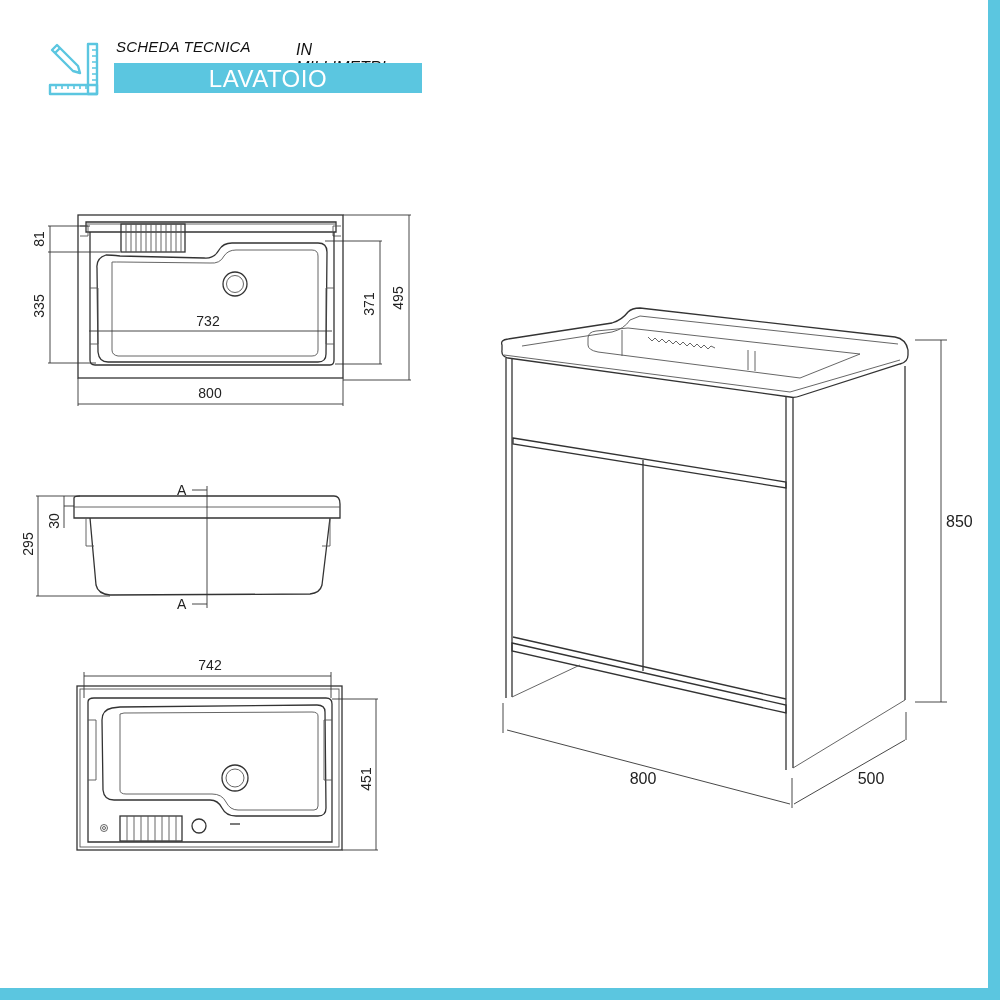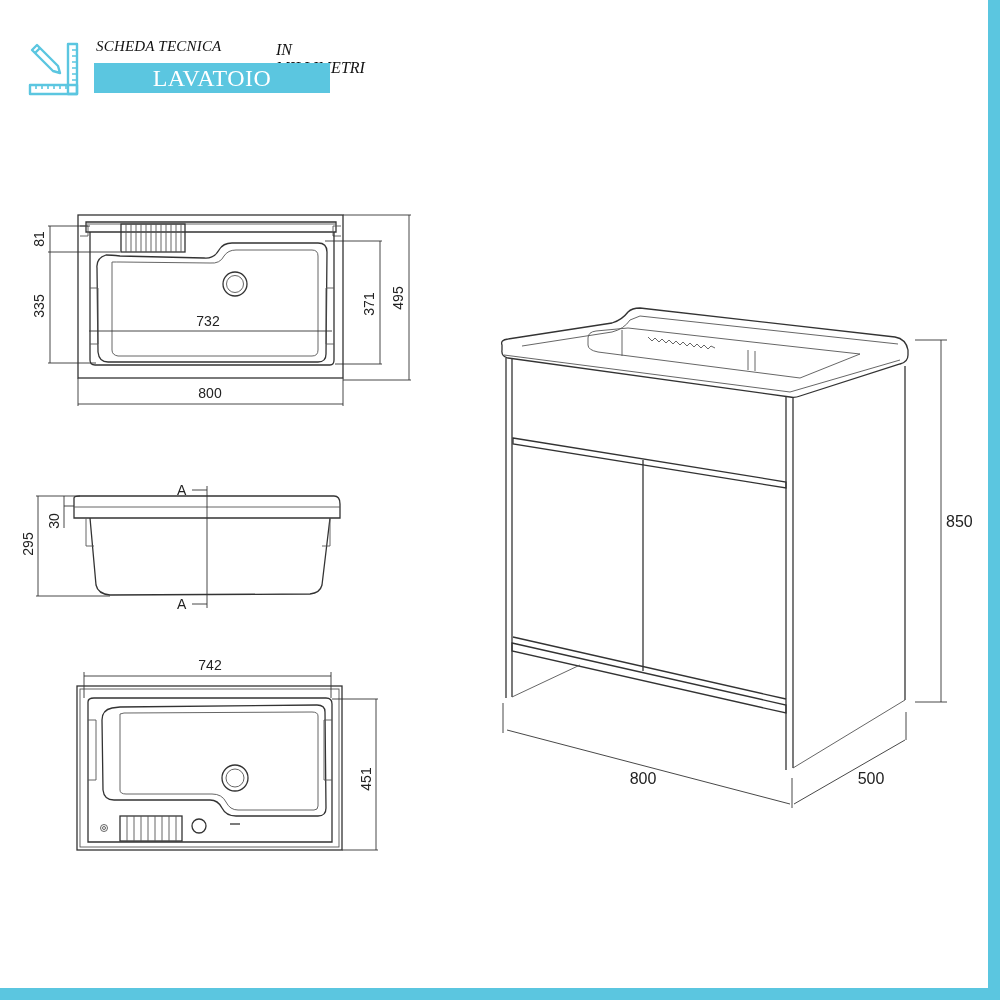--- a/index.html
+++ b/index.html
@@ -9,32 +9,32 @@
     font-family: "Liberation Sans", sans-serif;
   }
   .frame-right {
     position: absolute; left: 988px; top: 0; width: 12px; height: 1000px;
     background: #5bc6e0;
   }
   .frame-bottom {
     position: absolute; left: 0; top: 988px; width: 1000px; height: 12px;
     background: #5bc6e0;
   }
-  .header { position: absolute; left: 28px; top: 36px; width: 340px; height: 62px; font-family: Liberation Serif, serif; }
+  .header { position: absolute; left: 48px; top: 36px; width: 340px; height: 62px; }
   .header-icon { position: absolute; left: 0; top: 4px; width: 56px; height: 56px; }
   .title-main {
     position: absolute; left: 68px; top: 2px;
     font-style: italic; font-size: 15px; color: #111; letter-spacing: 0.2px;
   }
   .title-unit {
     position: absolute; left: 248px; top: 5px;
     font-style: italic; font-size: 16px; color: #111;
   }
   .title-band {
-    position: absolute; left: 66px; top: 27px; width: 236px; height: 30px;
+    position: absolute; left: 66px; top: 27px; width: 308px; height: 30px;
     background: #5bc6e0;
     color: #ffffff; font-size: 24px; text-align: center; line-height: 31px;
     letter-spacing: 0.5px;
   }
   svg.drawing { position: absolute; left: 0; top: 0; width: 1000px; height: 1000px; }
   .ln { stroke: #333; stroke-width: 1.3; fill: none; }
   .thin { stroke: #555; stroke-width: 0.9; fill: none; }
   .dim { stroke: #333; stroke-width: 0.9; fill: none; }
   .dimtext { font-family: "Liberation Sans", sans-serif; font-size: 14px; fill: #222; }
   .dimtext-lg { font-family: "Liberation Sans", sans-serif; font-size: 16px; fill: #222; }

